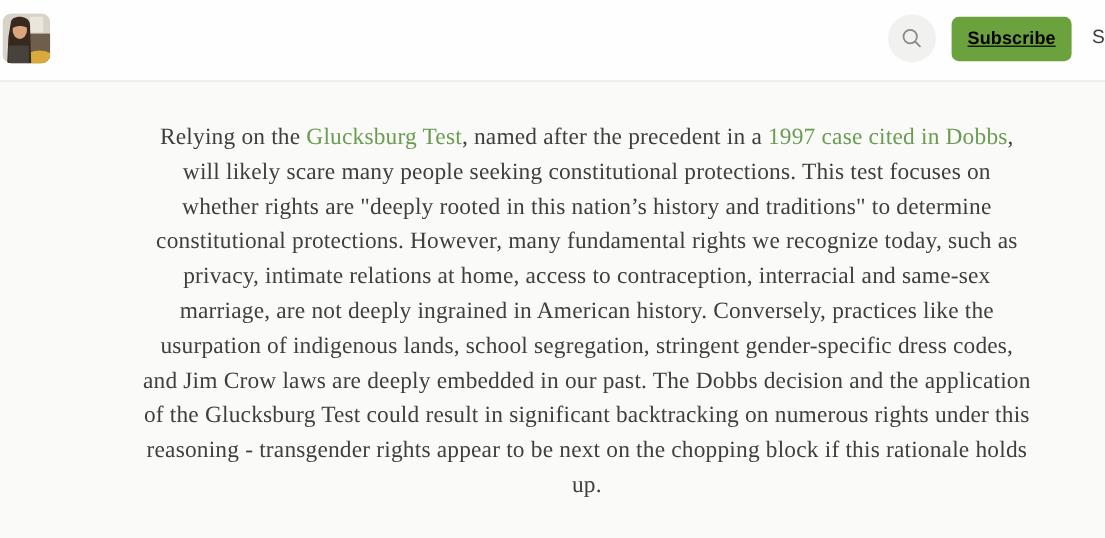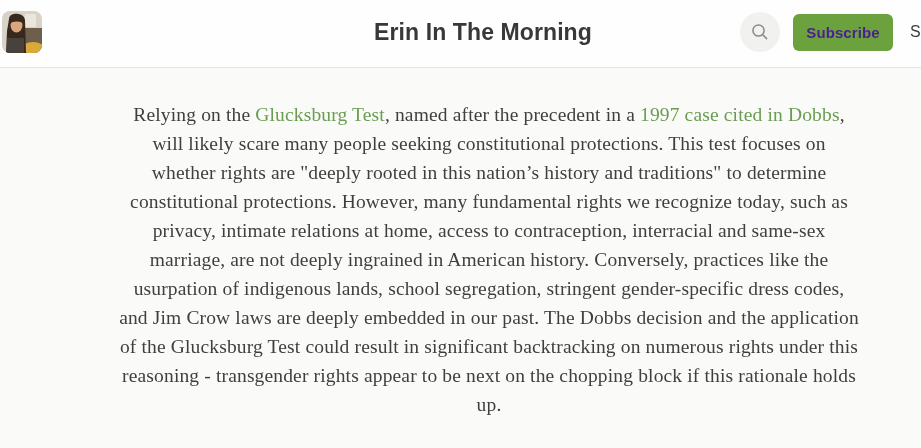--- a/index.html
+++ b/index.html
@@ -52,28 +52,29 @@
     align-items: center;
     justify-content: center;
     cursor: pointer;
     padding: 0;
   }
   .subscribe-button {
     position: absolute;
     left: 793px; top: 14px;
     width: 100px; height: 37px;
     background: var(--accent-green, #6ca23d);
-    color: #4c1d95;
+    color: #000000;
     border: none;
     border-radius: 6px;
     font-family: "Liberation Sans", sans-serif;
     font-size: 15px;
     font-weight: 700;
     letter-spacing: 0.1px;
     cursor: pointer;
+    text-decoration: underline;
   }
   .signin-link {
     position: absolute;
     left: 910px; top: 23px;
     font-size: 16px;
     color: #3c3c3c;
     white-space: nowrap;
     cursor: pointer;
   }
   
@@ -110,21 +111,20 @@
         <rect x="23" y="3" width="11" height="13" rx="1" fill="#eae6dc"></rect>
         <rect x="21" y="17" width="19" height="25" fill="#6e5f4c"></rect>
         <ellipse cx="31" cy="37" rx="11" ry="6" fill="#d9a93a"></ellipse>
         <path d="M7,8 C7,1 22,1 23,9 L24,42 L4,42 L5,20 Z" fill="#38291f"></path>
         <ellipse cx="14.5" cy="14" rx="6" ry="7.5" fill="#dba57e"></ellipse>
         <path d="M8,9 C9,4 21,4 21,10 L21,12 C16,10 11,10 8,13 Z" fill="#38291f"></path>
         <rect x="5" y="27" width="17" height="15" fill="#47433c"></rect>
       </svg>
     </a>
 
-    <div class="page-title">Erin In The Morning</div>
 
     <button class="search-button">
       <svg width="20" height="20" viewBox="0 0 20 20">
         <circle cx="8.5" cy="8.5" r="5.6" fill="none" stroke="#8a8a8a" stroke-width="1.5"></circle>
         <line x1="12.8" y1="12.8" x2="16.6" y2="16.6" stroke="#8a8a8a" stroke-width="1.5" stroke-linecap="round"></line>
       </svg>
     </button>
 
     <button class="subscribe-button">Subscribe</button>
 

